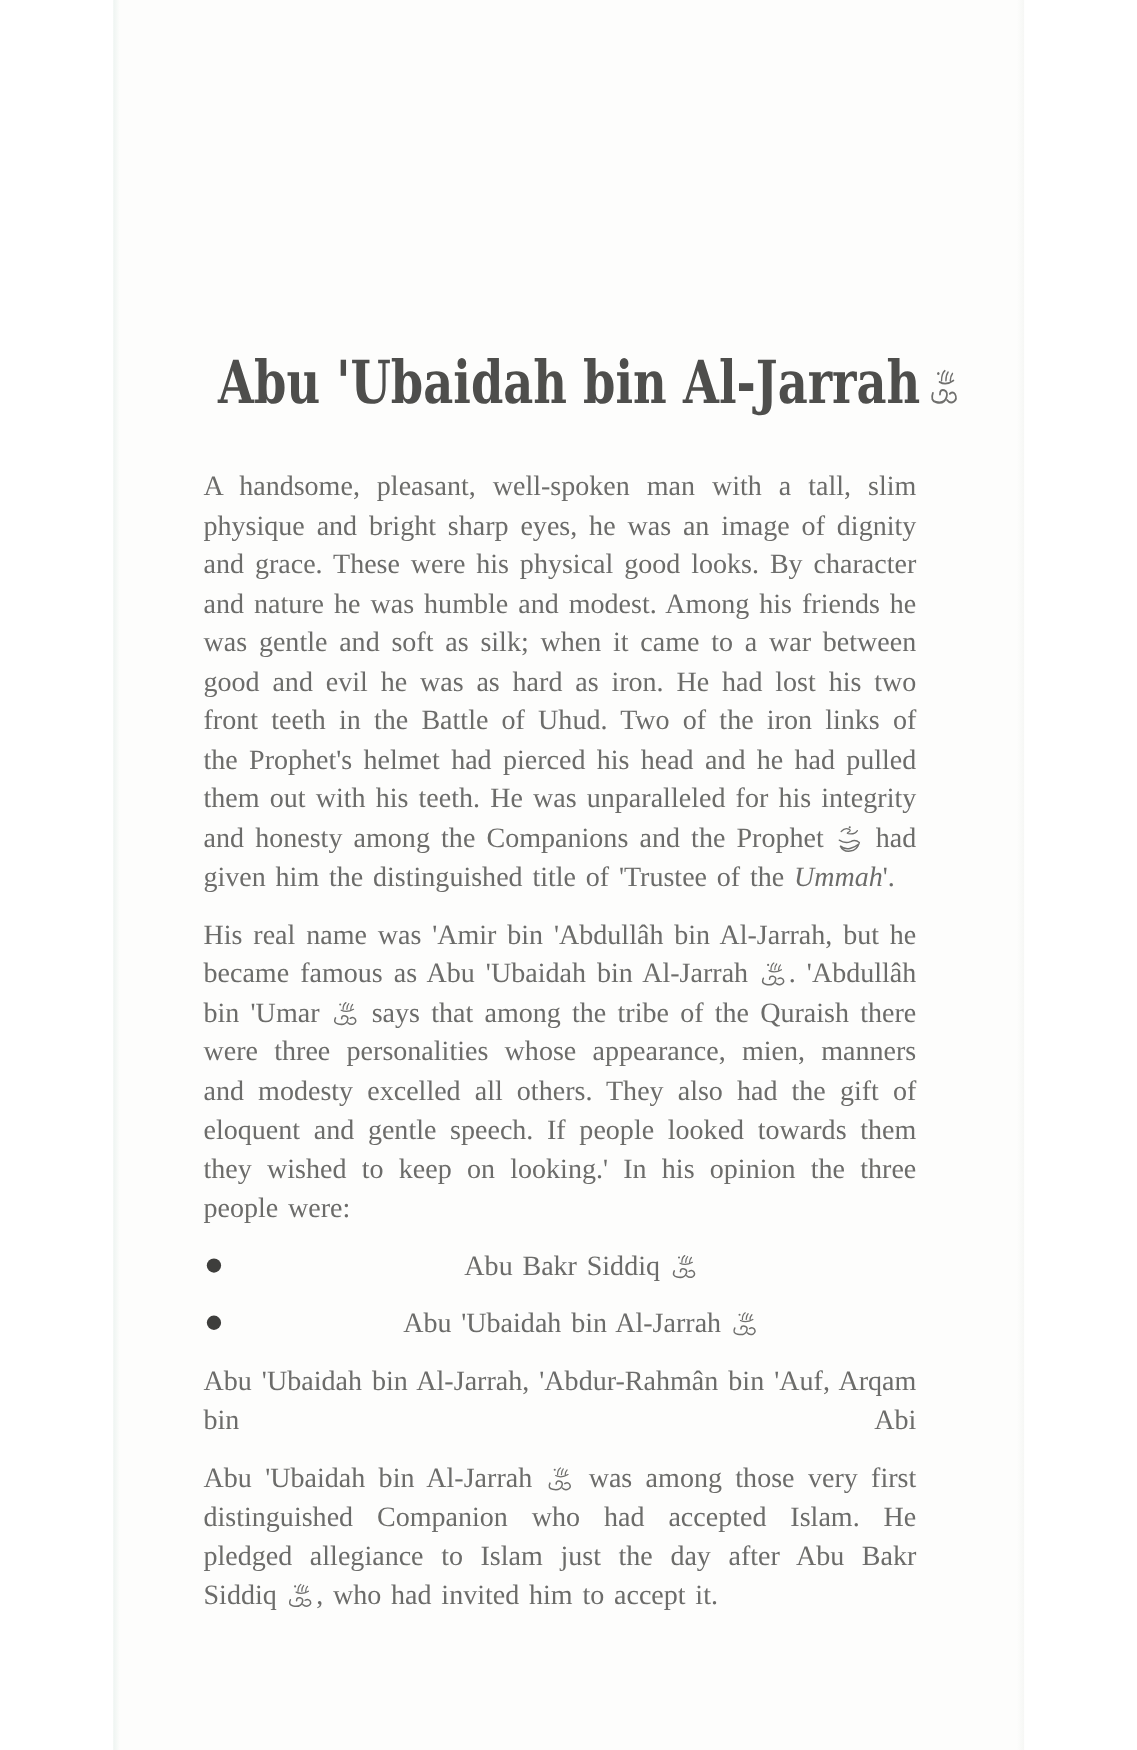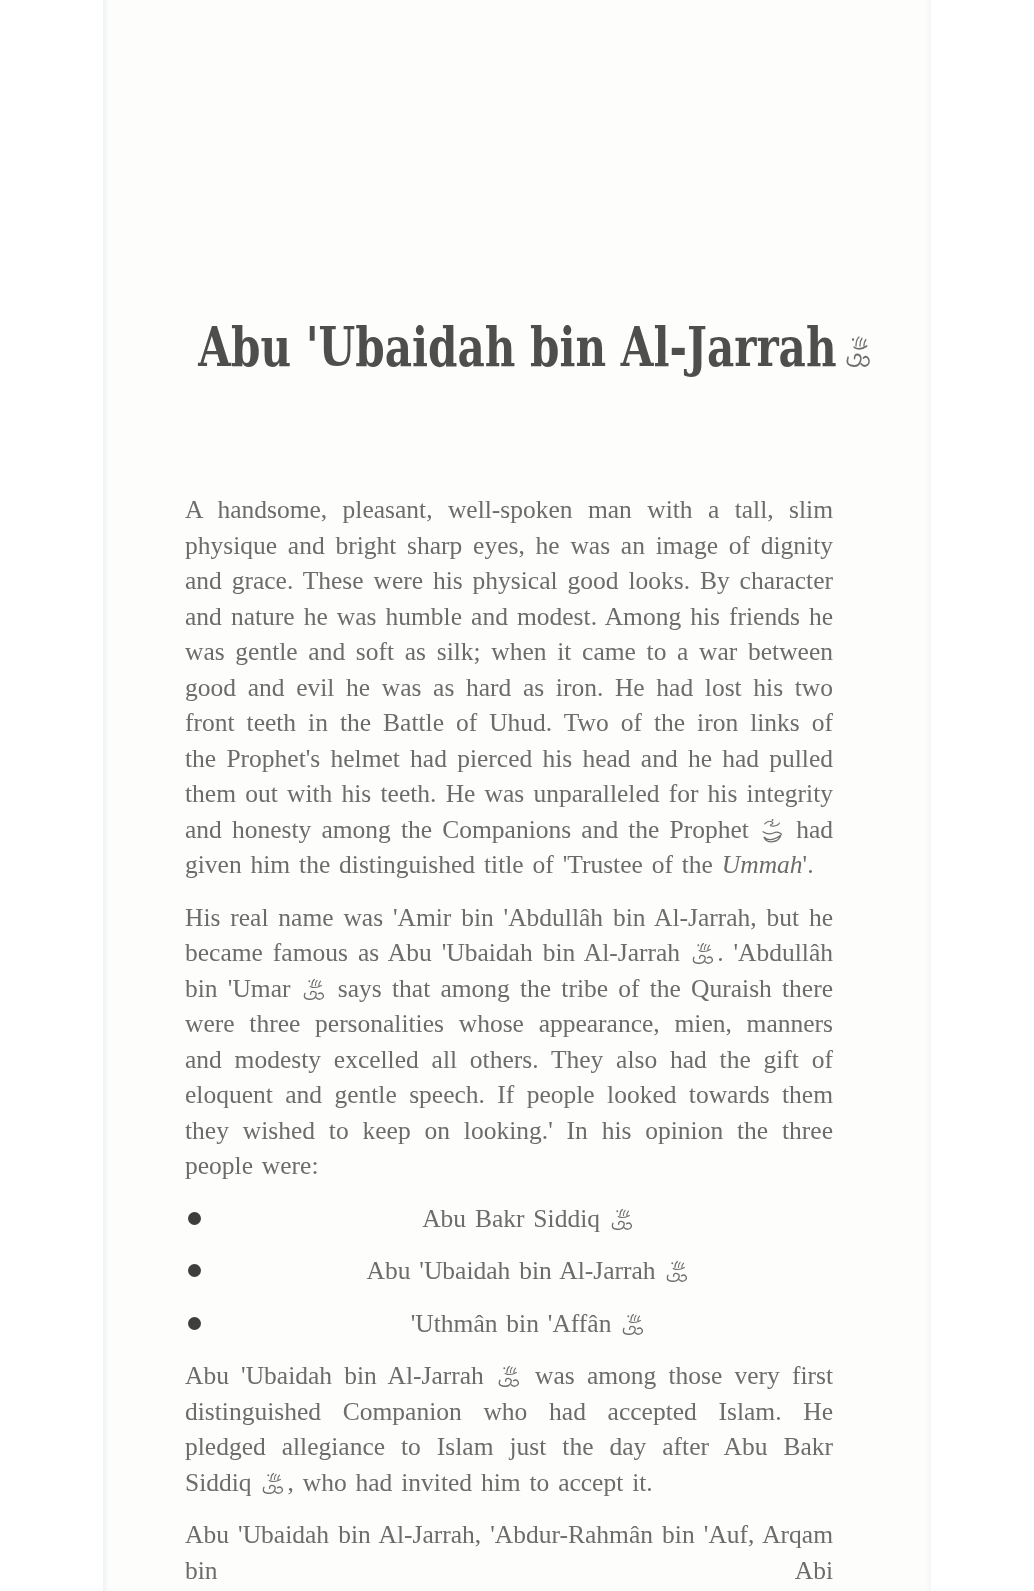--- a/index.html
+++ b/index.html
@@ -28,21 +28,21 @@
     transform-origin:50% 50%;
   }
   .honorific{
     display:inline-block;
     color:#6f6f6d;
     line-height:0;
   }
   .title-hon svg{width:38px;height:50px;vertical-align:-10px;margin-left:10px;}
   .body-hon svg{width:27px;height:26px;vertical-align:-5px;}
   .content{
-    margin-top:116px;
+    margin-top:48px;
     padding:0 98px 0 82px;
     font-family:"Liberation Serif",serif;
     font-size:25.5px;
     line-height:35.5px;
     color:#6c6c6a;
     text-align:justify;
     word-spacing:2.5px;
   }
   p.para{margin:0 0 17px 0;}
   p.para.justify-last{text-align-last:justify;}
@@ -101,39 +101,31 @@
               </g>
             </svg></span></li>
         <li class="bullet-item"><span class="dot"></span><span>Abu 'Ubaidah bin Al-Jarrah </span><span class="honorific body-hon"><svg viewBox="0 0 30 30" xmlns="http://www.w3.org/2000/svg">
               <g fill="none" stroke="currentColor" stroke-linecap="round">
                 <path stroke-width="1.6" d="M4 20 q-2.5 5.5 3 6.5 q7.5 1.5 9.5 -3.5 q1.5 -4 -2 -5 q-4 -1 -4 3"></path>
                 <path stroke-width="1.5" d="M17 25 q3 3 6.5 1 q3 -2 1 -5 q-2 -2.5 -5 -0.5"></path>
                 <path stroke-width="1.3" d="M12 11 q0 -5 3 -7 M16 11 q0 -4 2 -6 M20 11 q0 -3 2 -5 M10 12 q6 3 13 -1"></path>
                 <circle cx="9" cy="6" r="1.1" fill="currentColor" stroke="none"></circle>
               </g>
             </svg></span></li>
-        <li class="bullet-item"><span class="dot"></span><span>'Uthmân bin 'Affân </span><span class="honorific body-hon"><svg viewBox="0 0 30 30" xmlns="http://www.w3.org/2000/svg">
-              <g fill="none" stroke="currentColor" stroke-linecap="round">
-                <path stroke-width="1.6" d="M4 20 q-2.5 5.5 3 6.5 q7.5 1.5 9.5 -3.5 q1.5 -4 -2 -5 q-4 -1 -4 3"></path>
-                <path stroke-width="1.5" d="M17 25 q3 3 6.5 1 q3 -2 1 -5 q-2 -2.5 -5 -0.5"></path>
-                <path stroke-width="1.3" d="M12 11 q0 -5 3 -7 M16 11 q0 -4 2 -6 M20 11 q0 -3 2 -5 M10 12 q6 3 13 -1"></path>
-                <circle cx="9" cy="6" r="1.1" fill="currentColor" stroke="none"></circle>
-              </g>
-            </svg></span></li>
       </ul>
+      <p class="para justify-last"><span>Abu 'Ubaidah bin Al-Jarrah, 'Abdur-Rahmân bin 'Auf, Arqam bin Abi</span></p>
       <p class="para"><span>Abu 'Ubaidah bin Al-Jarrah </span><span class="honorific body-hon"><svg viewBox="0 0 30 30" xmlns="http://www.w3.org/2000/svg">
             <g fill="none" stroke="currentColor" stroke-linecap="round">
               <path stroke-width="1.6" d="M4 20 q-2.5 5.5 3 6.5 q7.5 1.5 9.5 -3.5 q1.5 -4 -2 -5 q-4 -1 -4 3"></path>
               <path stroke-width="1.5" d="M17 25 q3 3 6.5 1 q3 -2 1 -5 q-2 -2.5 -5 -0.5"></path>
               <path stroke-width="1.3" d="M12 11 q0 -5 3 -7 M16 11 q0 -4 2 -6 M20 11 q0 -3 2 -5 M10 12 q6 3 13 -1"></path>
               <circle cx="9" cy="6" r="1.1" fill="currentColor" stroke="none"></circle>
             </g>
           </svg></span><span> was among those very first distinguished Companion who had accepted Islam. He pledged allegiance to Islam just the day after Abu Bakr Siddiq </span><span class="honorific body-hon"><svg viewBox="0 0 30 30" xmlns="http://www.w3.org/2000/svg">
             <g fill="none" stroke="currentColor" stroke-linecap="round">
               <path stroke-width="1.6" d="M4 20 q-2.5 5.5 3 6.5 q7.5 1.5 9.5 -3.5 q1.5 -4 -2 -5 q-4 -1 -4 3"></path>
               <path stroke-width="1.5" d="M17 25 q3 3 6.5 1 q3 -2 1 -5 q-2 -2.5 -5 -0.5"></path>
               <path stroke-width="1.3" d="M12 11 q0 -5 3 -7 M16 11 q0 -4 2 -6 M20 11 q0 -3 2 -5 M10 12 q6 3 13 -1"></path>
               <circle cx="9" cy="6" r="1.1" fill="currentColor" stroke="none"></circle>
             </g>
           </svg></span><span>, who had invited him to accept it.</span></p>
-      <p class="para justify-last"><span>Abu 'Ubaidah bin Al-Jarrah, 'Abdur-Rahmân bin 'Auf, Arqam bin Abi</span></p>
     </div>
 </div>
 
 </body></html>

